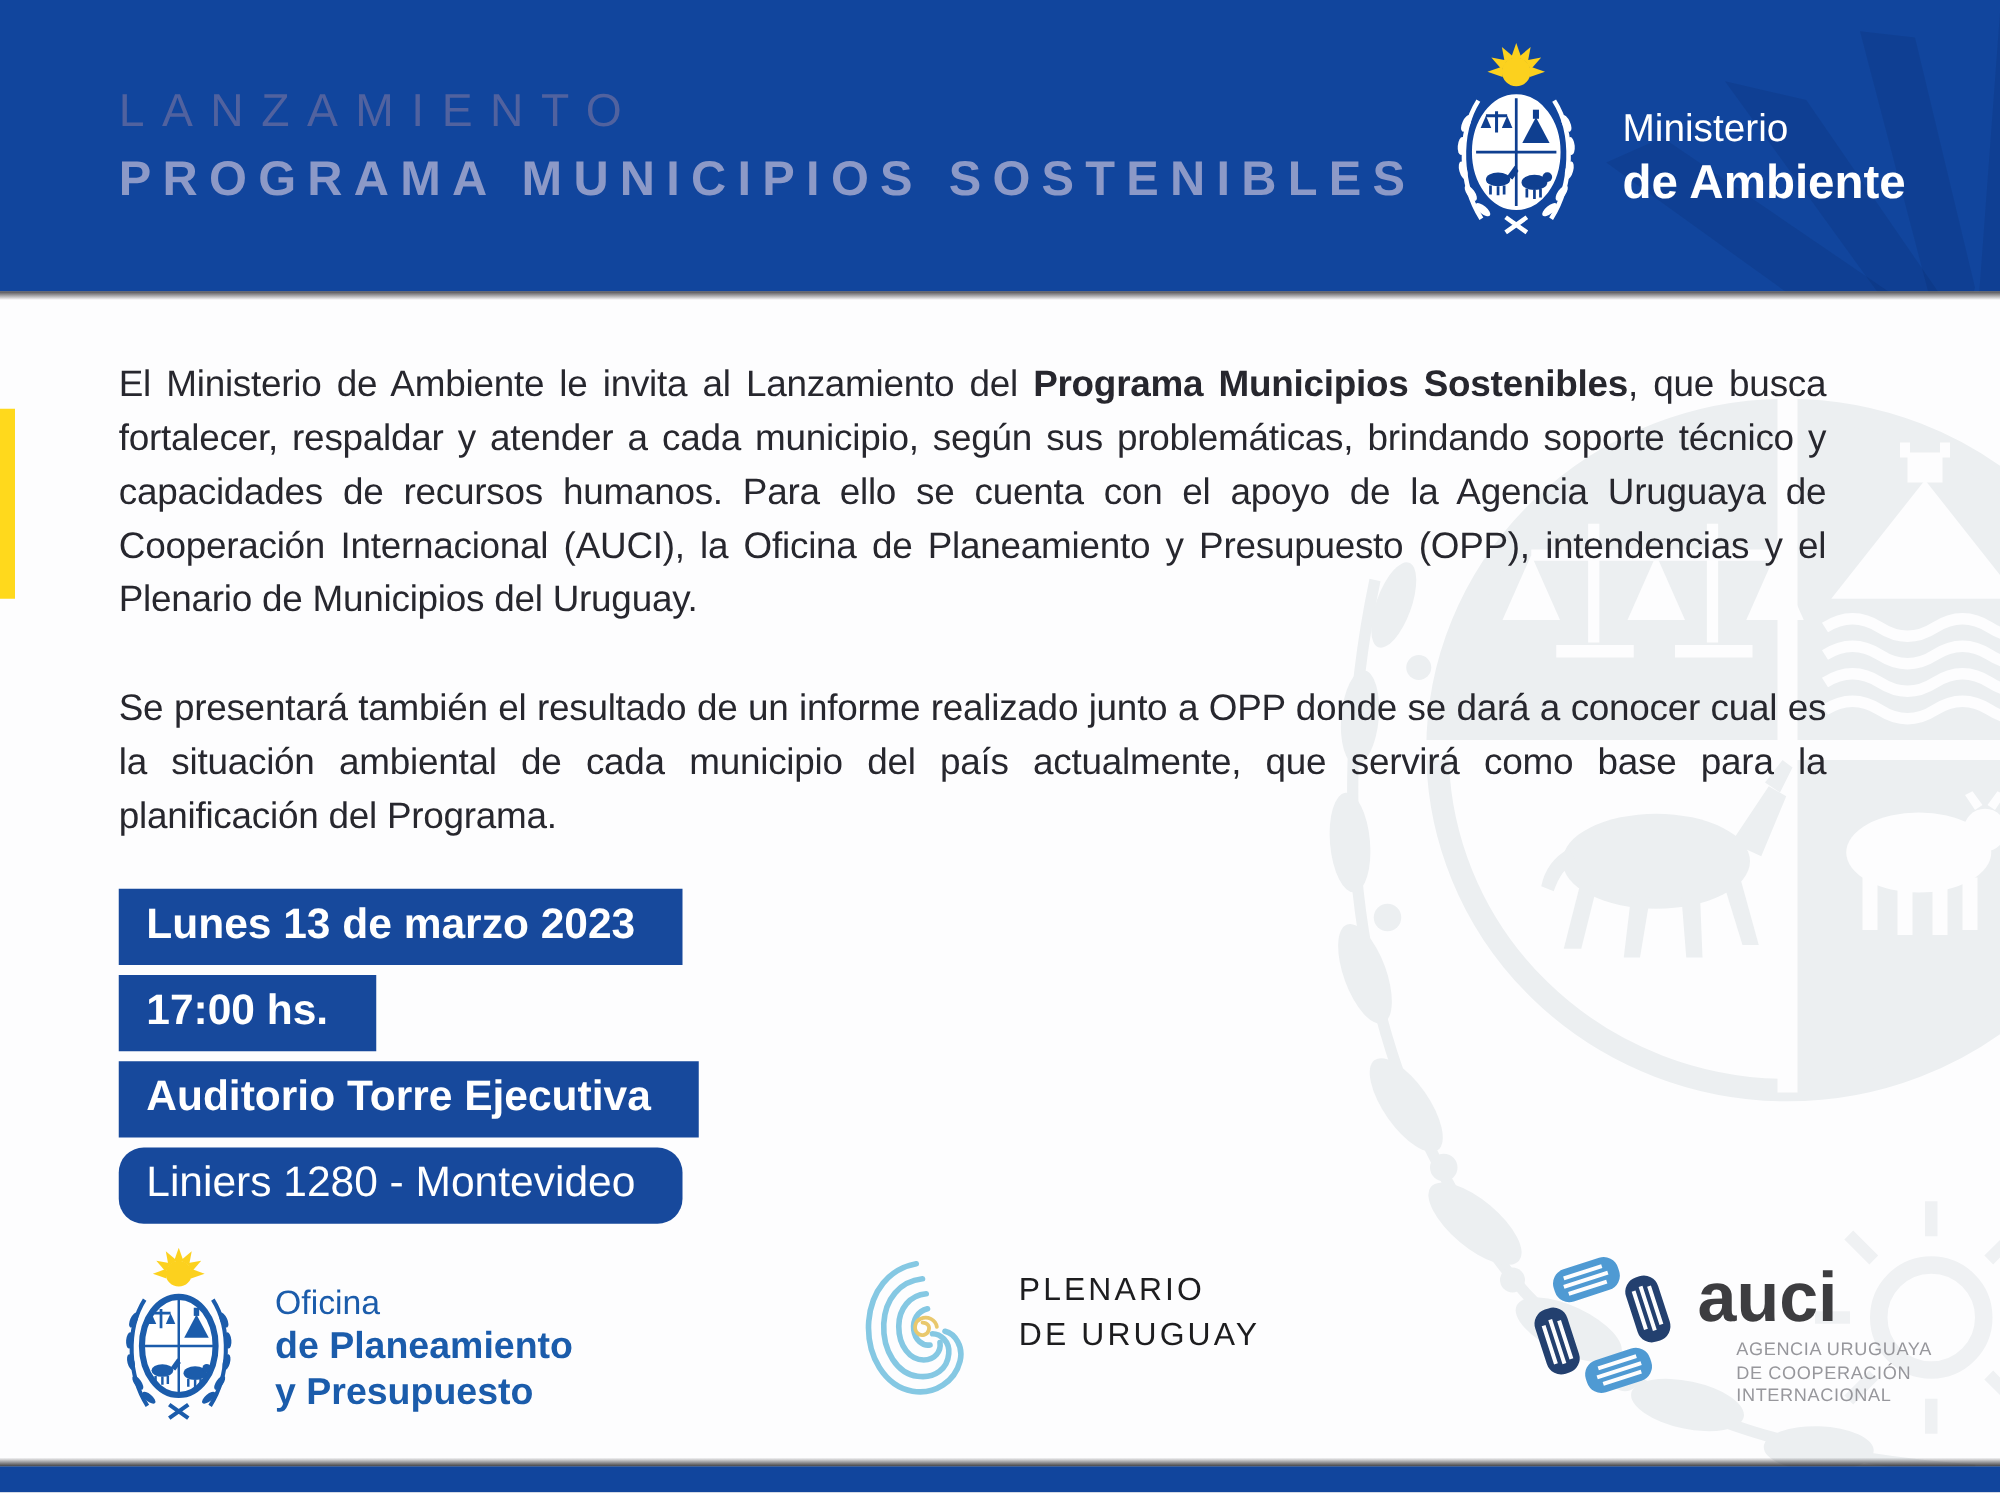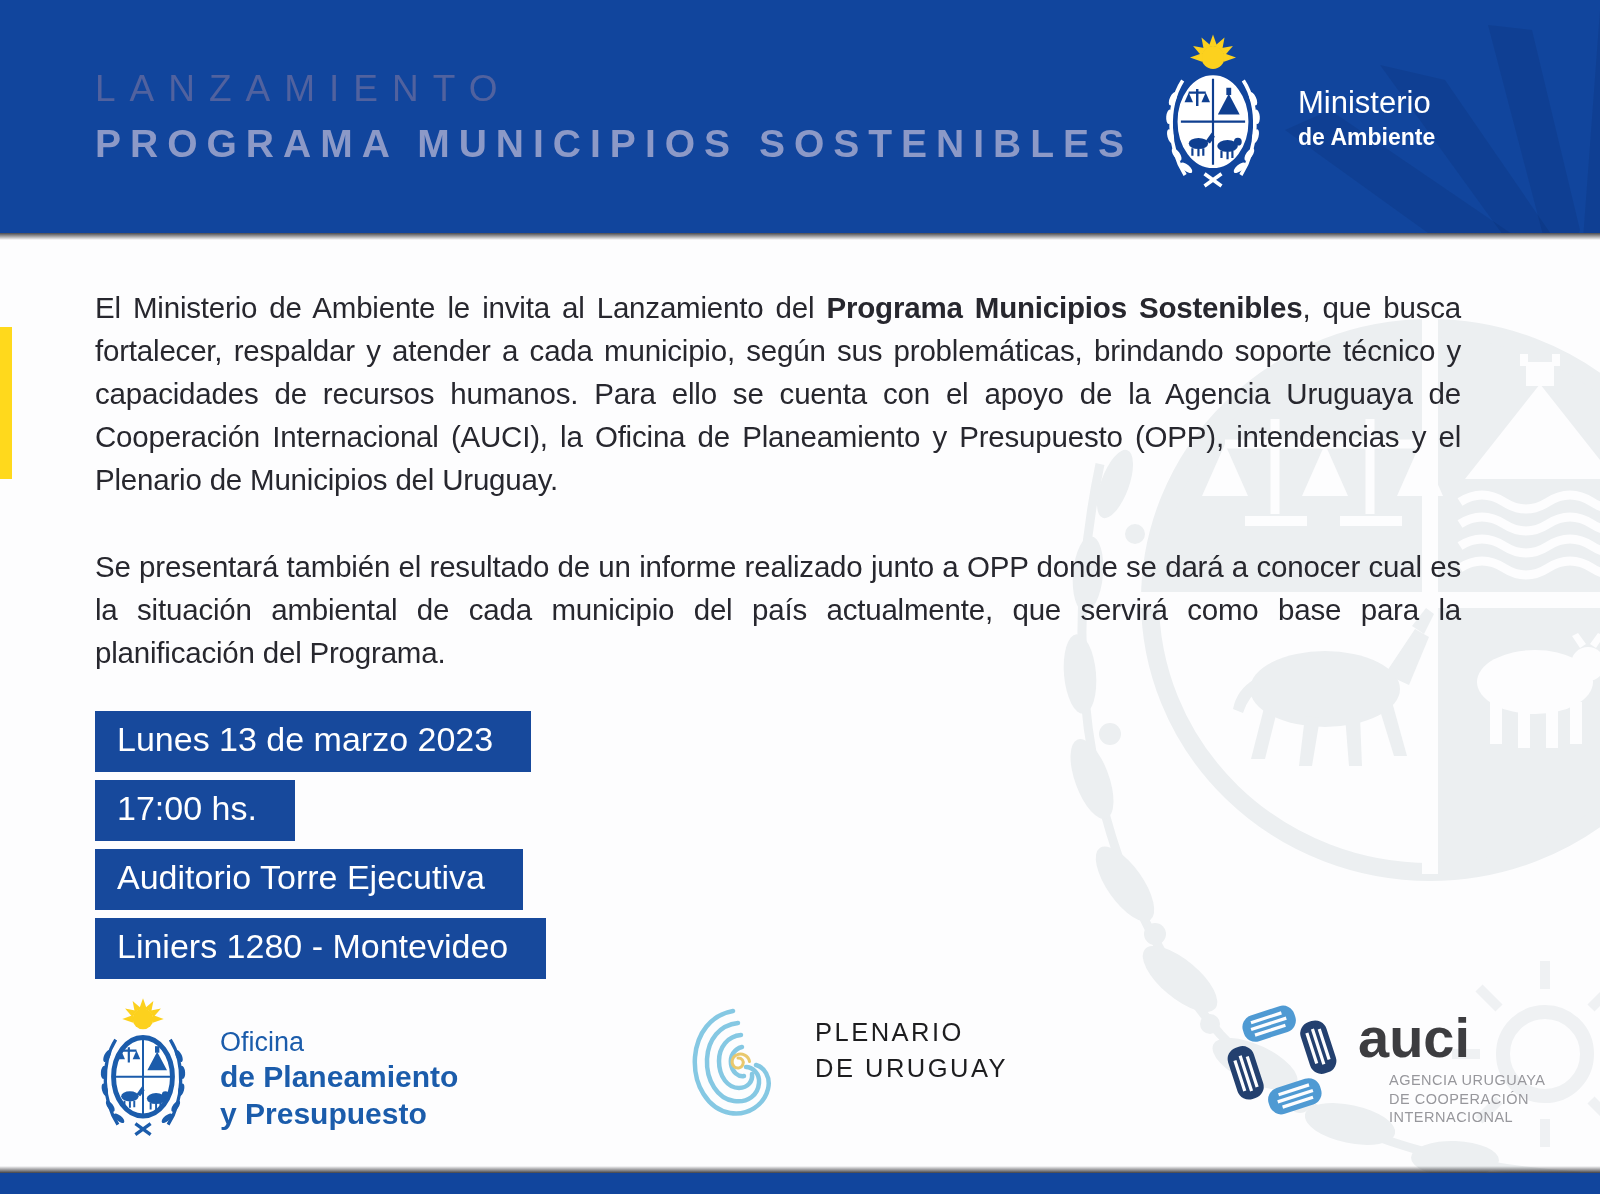--- a/index.html
+++ b/index.html
@@ -10,40 +10,40 @@
   .banner{position:absolute;left:0;top:0;width:1600px;height:233px;background:#11459d;}
   .banner::after{content:"";position:absolute;left:0;right:0;bottom:-7px;height:7px;
         background:linear-gradient(rgba(45,45,50,.85),rgba(255,255,255,0));}
   .banner-rays{position:absolute;right:0;top:0;pointer-events:none;}
   .banner-title{position:absolute;left:95px;top:68px;}
   .title-line1{font-size:37px;font-weight:400;color:#51629f;letter-spacing:14px;}
   .title-line2{font-size:39px;font-weight:700;color:#8c99c7;letter-spacing:9px;margin-top:12px;}
   .ministry{position:absolute;left:1152px;top:32px;display:flex;}
   .ministry-name{color:#ffffff;margin-left:24px;margin-top:52px;line-height:1.25;}
   .ministry-name .l1{font-size:31px;font-weight:400;}
-  .ministry-name .l2{font-size:23px;font-weight:700;text-align:center;}
+  .ministry-name .l2{font-size:38px;font-weight:700;text-align:center;}
 
   
   .watermark{position:absolute;right:0;top:234px;pointer-events:none;}
 
   
   .yellow-bar{position:absolute;left:0;top:327px;width:12px;height:152px;background:#ffd91c;}
 
   
   .content{position:absolute;left:95px;top:286px;width:1366px;}
   .content p{margin:0;font-size:29.5px;line-height:43px;color:#27272e;
              text-align:justify;letter-spacing:-0.2px;}
   .content p + p{margin-top:44px;}
   .content b{font-weight:700;}
 
   
   .event{position:absolute;left:95px;top:711px;}
-  .event-block{display:table;background:#17499c;color:#ffffff;font-size:34px;font-weight:400;
+  .event-block{display:table;background:#17499c;color:#ffffff;font-size:34px;font-weight:700;
                padding:9px 38px 13px 22px;margin-bottom:8px;}
-  .event-block.light{font-weight:400;}
+  .event-block.light{font-weight:400;border-radius:20px;}
 
   
   .opp{position:absolute;left:88px;top:996px;display:flex;}
   .opp-text{margin-left:22px;margin-top:30px;color:#1b5cab;line-height:1.22;}
   .opp-text .l1{font-size:27px;font-weight:400;}
   .opp-text .l2,.opp-text .l3{font-size:30px;font-weight:700;}
 
   .plenario{position:absolute;left:685px;top:1006px;display:flex;}
   .plen-text{margin-left:30px;margin-top:8px;color:#1d1d1f;font-size:25.5px;
              letter-spacing:2.5px;line-height:1.42;}

